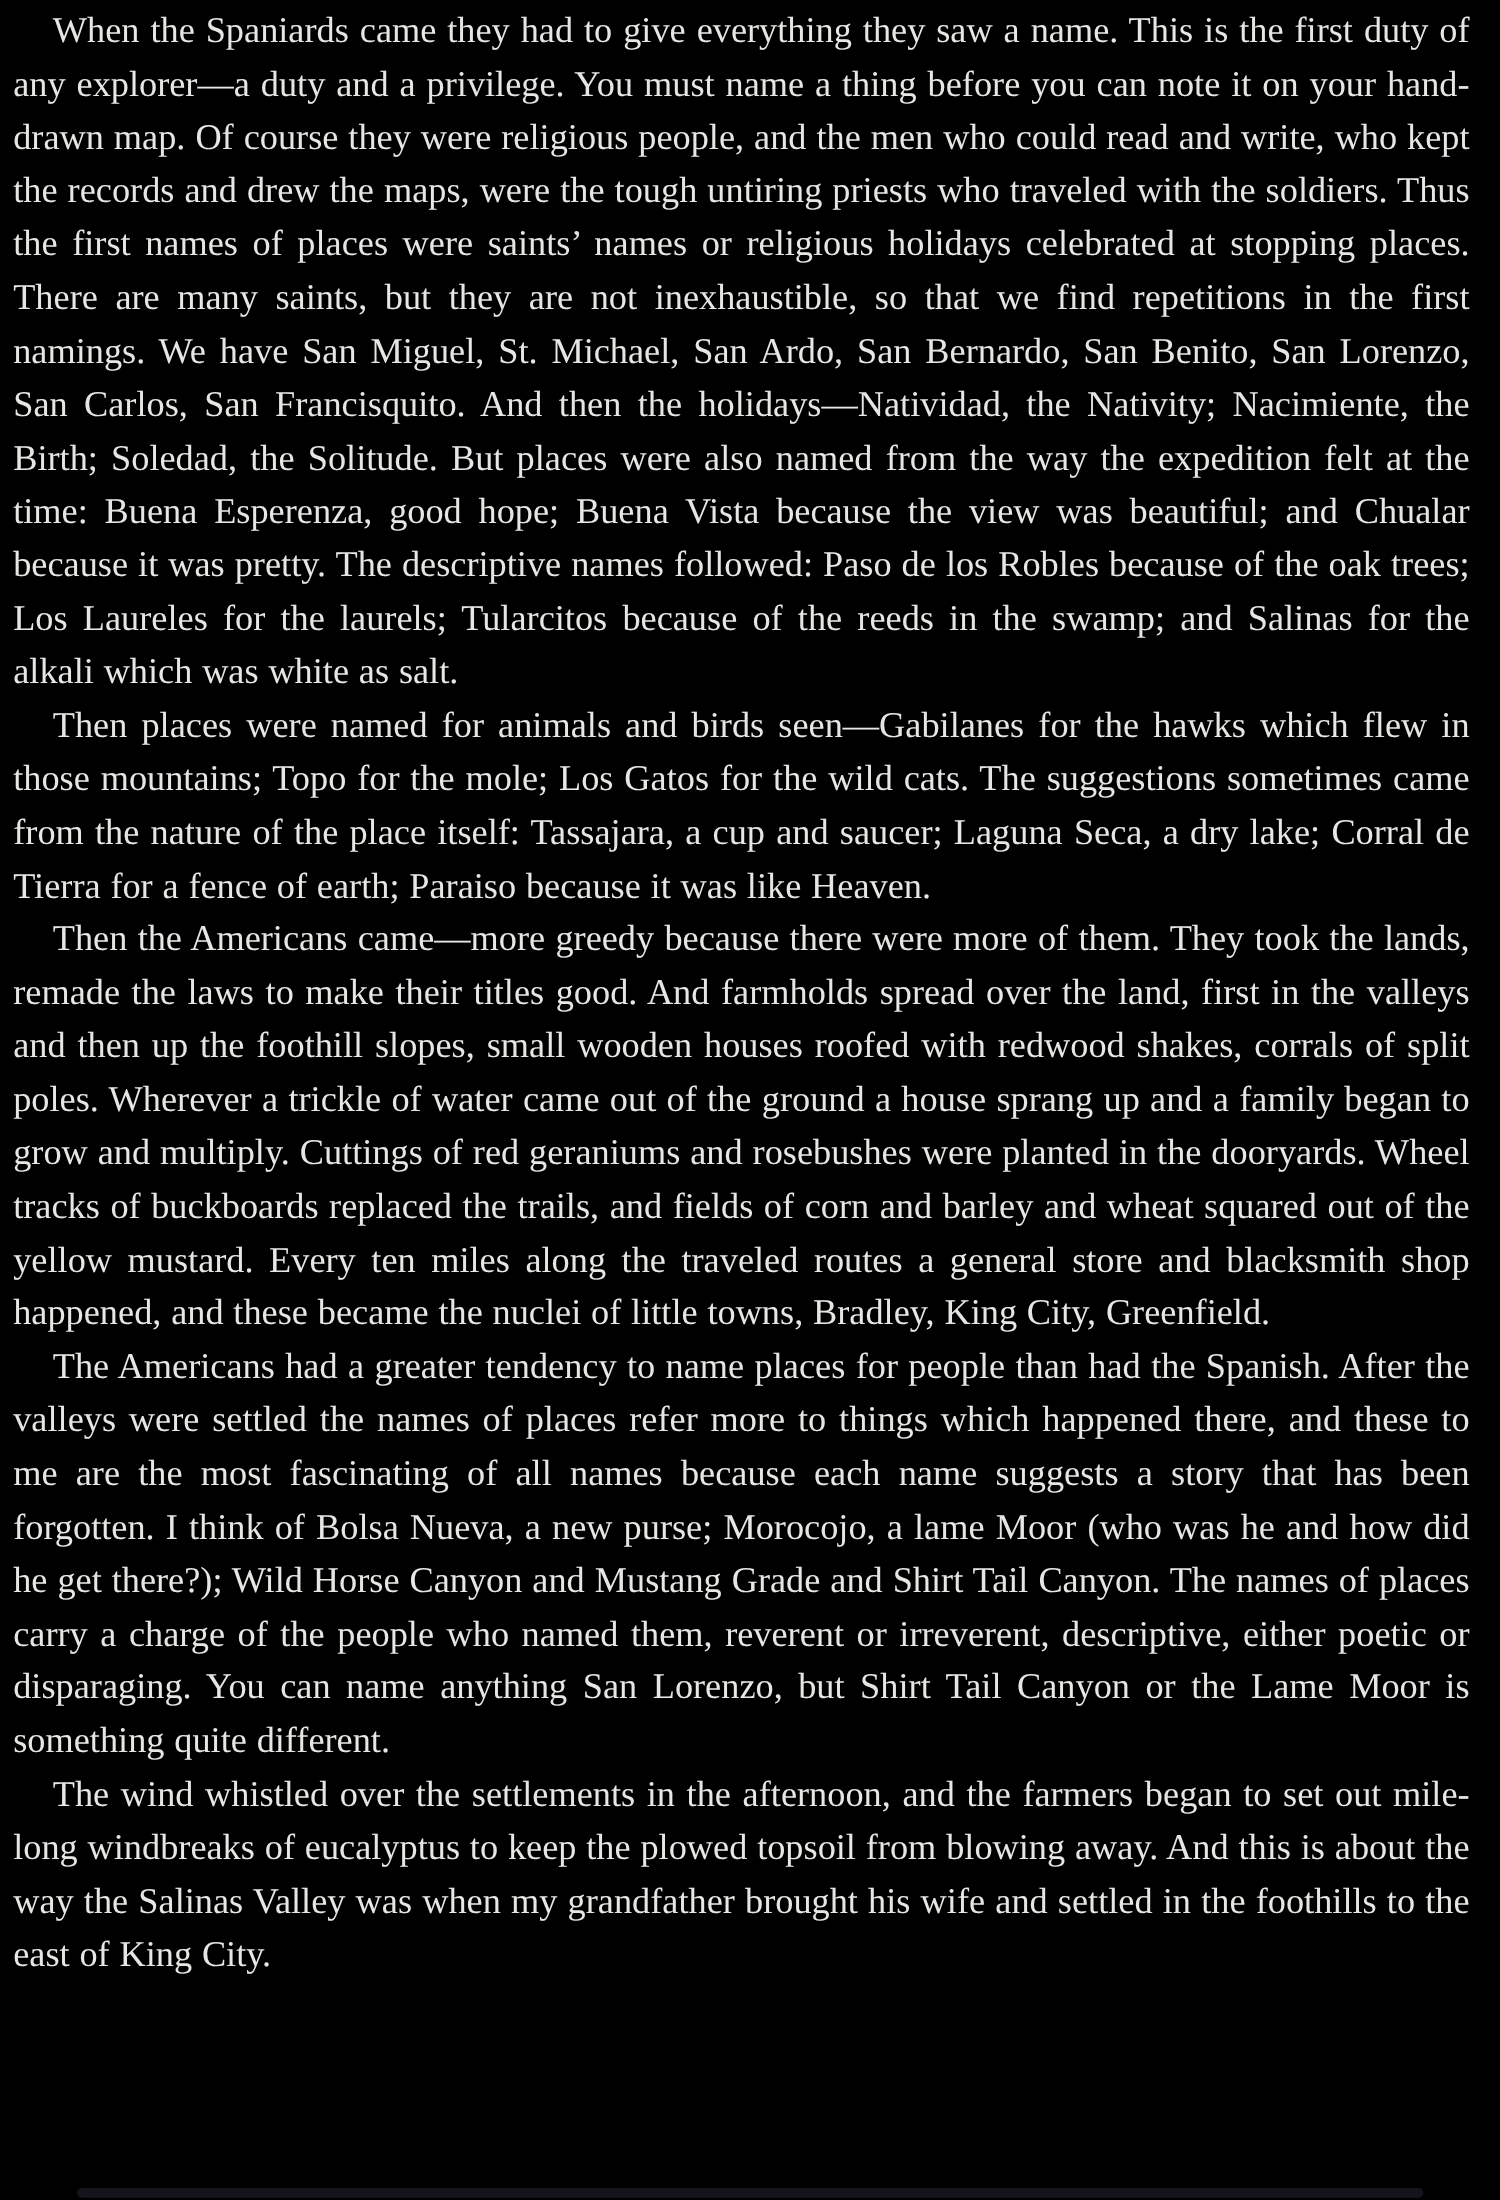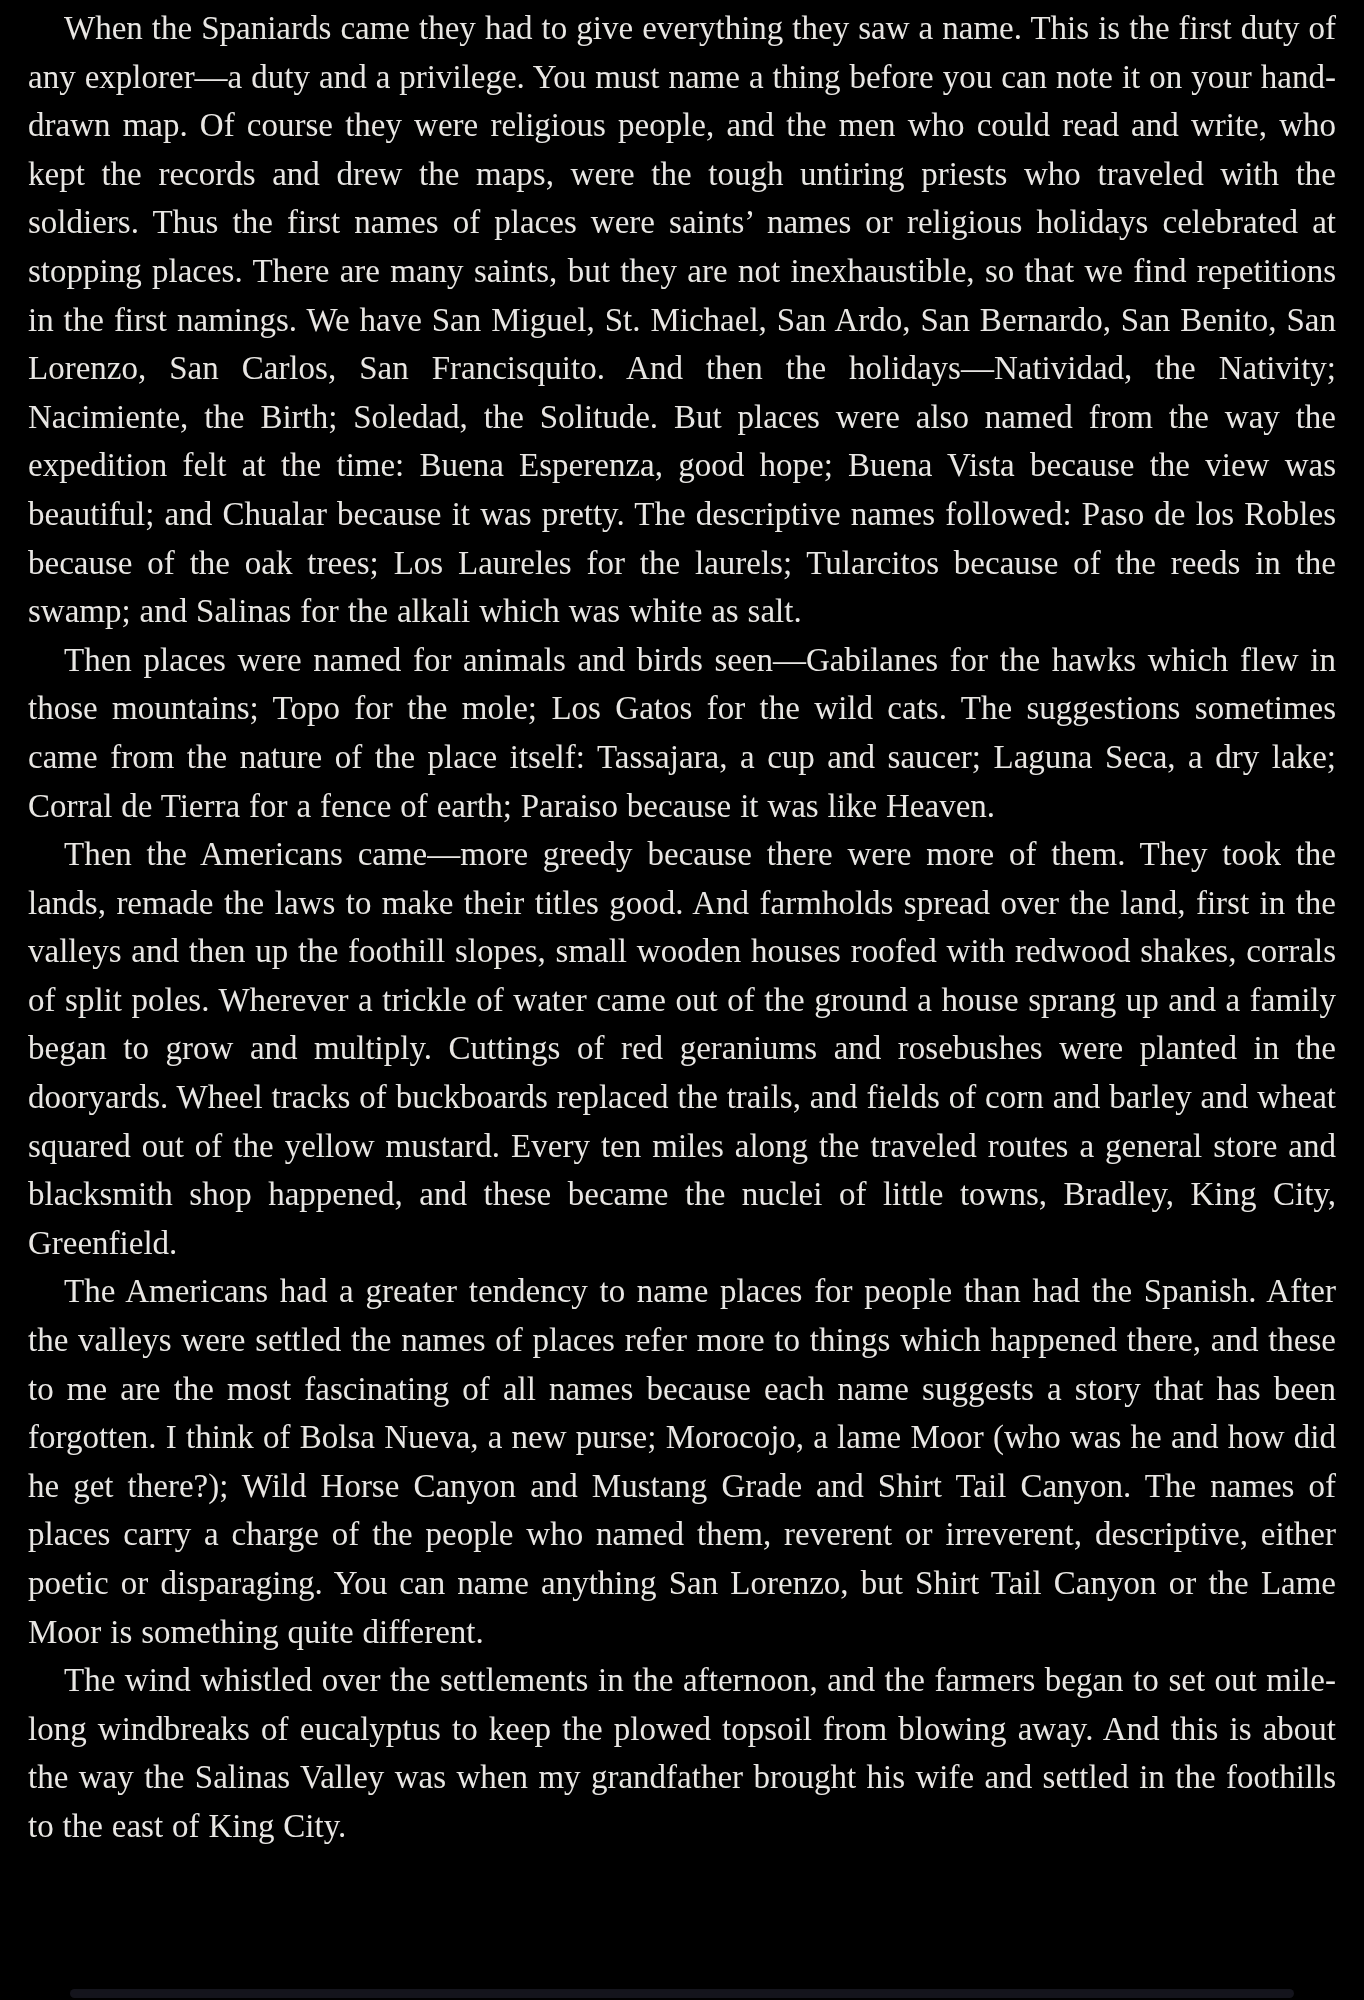--- a/index.html
+++ b/index.html
@@ -9,21 +9,21 @@
     width: 1364px;
     height: 2000px;
     overflow: hidden;
   }
   .reader-page {
     position: relative;
     width: 1364px;
     height: 2000px;
     background: #000000;
     box-sizing: border-box;
-    padding: 4px 28px 0 28px;
+    padding: 4px 28px 0 12px;
   }
   .book-text p {
     margin: 0;
     padding: 0;
     font-family: "Liberation Serif", "DejaVu Serif", serif;
     font-size: 33px;
     line-height: 48.6px;
     color: #e8e6e3;
     text-align: justify;
     text-justify: inter-word;

